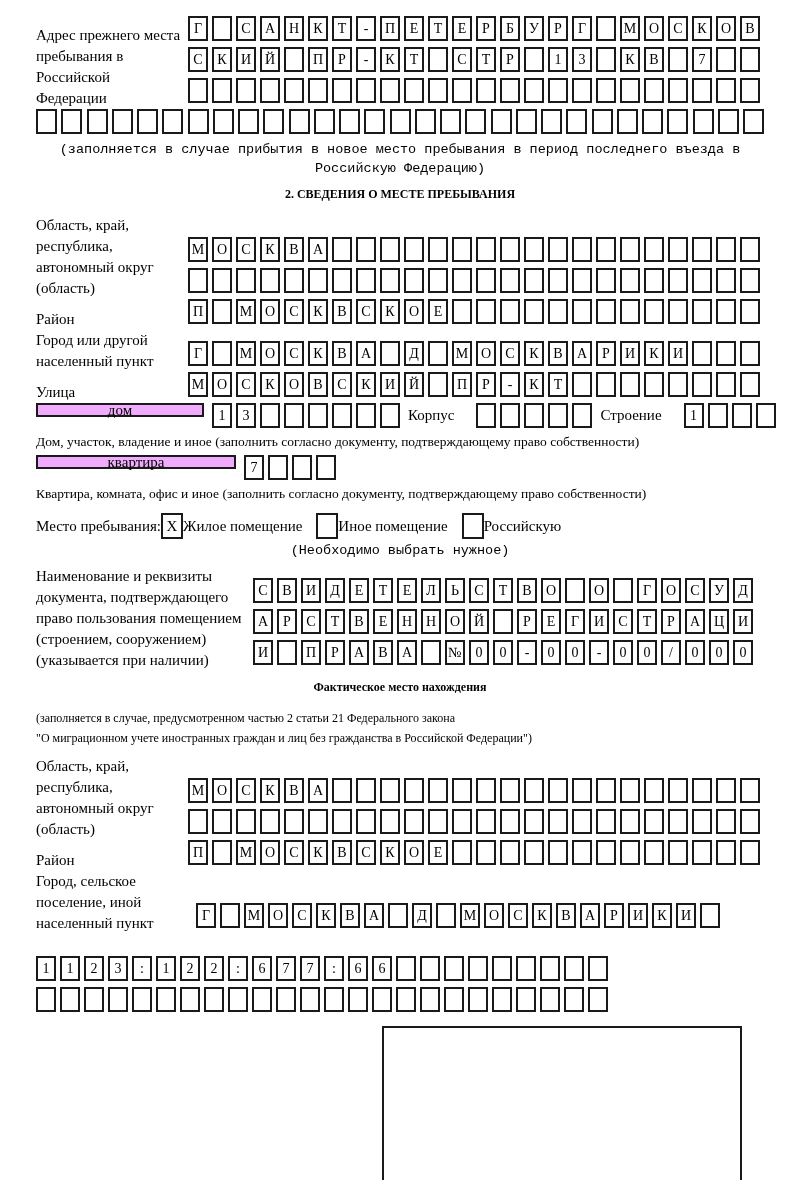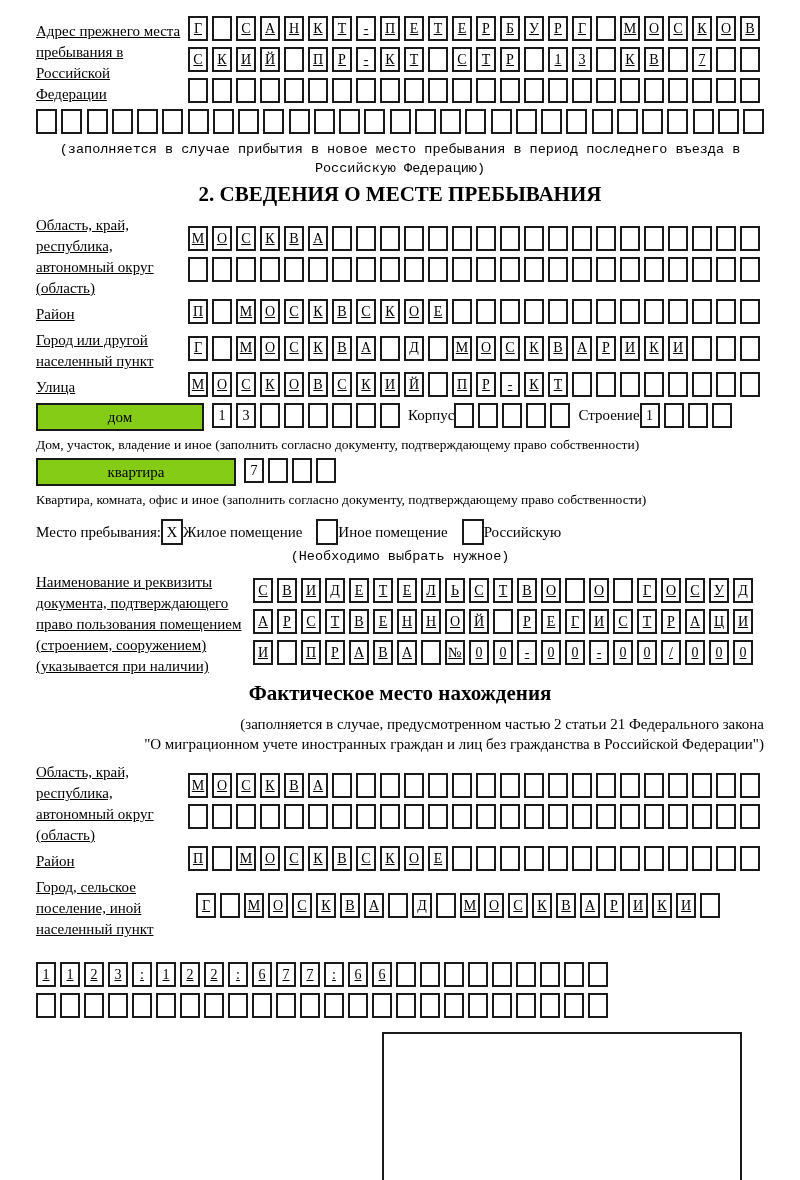--- a/index.html
+++ b/index.html
@@ -15,50 +15,50 @@
   .cells { display:flex; gap:4px; margin-bottom:6px; }
   .cell {
     flex:none; width:20px; height:25px;
     border:2px solid #1a1a1a; background:#fff;
     display:inline-flex; align-items:center; justify-content:center;
     font-size:14px; line-height:1;
   }
   .cells.wide { justify-content:space-between; gap:0; width:728px; }
   .cells.wide .cell { width:21px; }
 
-  .frow { display:flex; align-items:center;text-decoration:underline; }
+  .frow { display:flex; align-items:flex-end; }
   .lab { flex:none; width:152px; padding-right:6px; font-size:15px; }
   .lab.w160 { width:160px; }
   .lab.w215 { width:217px; }
   .grid { display:flex; flex-direction:column; }
 
   .cap { font-size:13.5px; line-height:19px; }
   .cap.center { text-align:center;font-family:Liberation Mono, monospace; }
-  .sec-title { text-align:center; font-weight:bold; font-size:21px; margin:6px 0 10px 0; }
+  .sec-title { text-align:center; font-weight:bold; font-size:12px; margin:6px 0 10px 0; }
 
   .boxlab {
-    border:2px solid #1a1a1a; height:28px; display:inline-flex;
-    align-items:center; justify-content:center; flex:none; background:#84cc16;
+    border:2px solid #1a1a1a; height:14px; display:inline-flex;
+    align-items:center; justify-content:center; flex:none; background:#f0abfc;
   }
   .boxlab.house { width:168px; }
   .boxlab.apt { width:200px; }
-  .inline-lab { font-size:15px; white-space:nowrap; padding:2px 0 0 8px; }
+  .inline-lab { font-size:15px; white-space:nowrap; padding:2px 22px 0 8px; }
 
   .hrow { display:flex; align-items:flex-start; margin-bottom:4px; }
   .hrow .cells { margin-left:8px; margin-bottom:0; }
 
   .chk {
     flex:none; width:22px; height:26px; border:2px solid #1a1a1a;
     display:inline-flex; align-items:center; justify-content:center;
     font-size:15px; background:#fff;
   }
   .stay { display:flex; align-items:center; margin:10px 0 2px 0; }
   .stay .opt-lab { padding-right:14px; }
 
-  .fact-cap { text-align:right; font-size:15px; line-height:20px; }
+  .fact-cap { text-align:left; font-size:12px; line-height:20px; }
 
   .stamp-wrap { width:388px; margin-left:auto; margin-right:8px; margin-top:8px; }
   .stamp-box { width:360px; height:170px; border:2px solid #1a1a1a; margin:0 auto; }
 
   .mb2{margin-bottom:2px;} .mb4{margin-bottom:4px;} .mb6{margin-bottom:6px;}
   .mb8{margin-bottom:8px;} .mt6{margin-top:6px;}
 </style>
 </head>
 <body>
 

